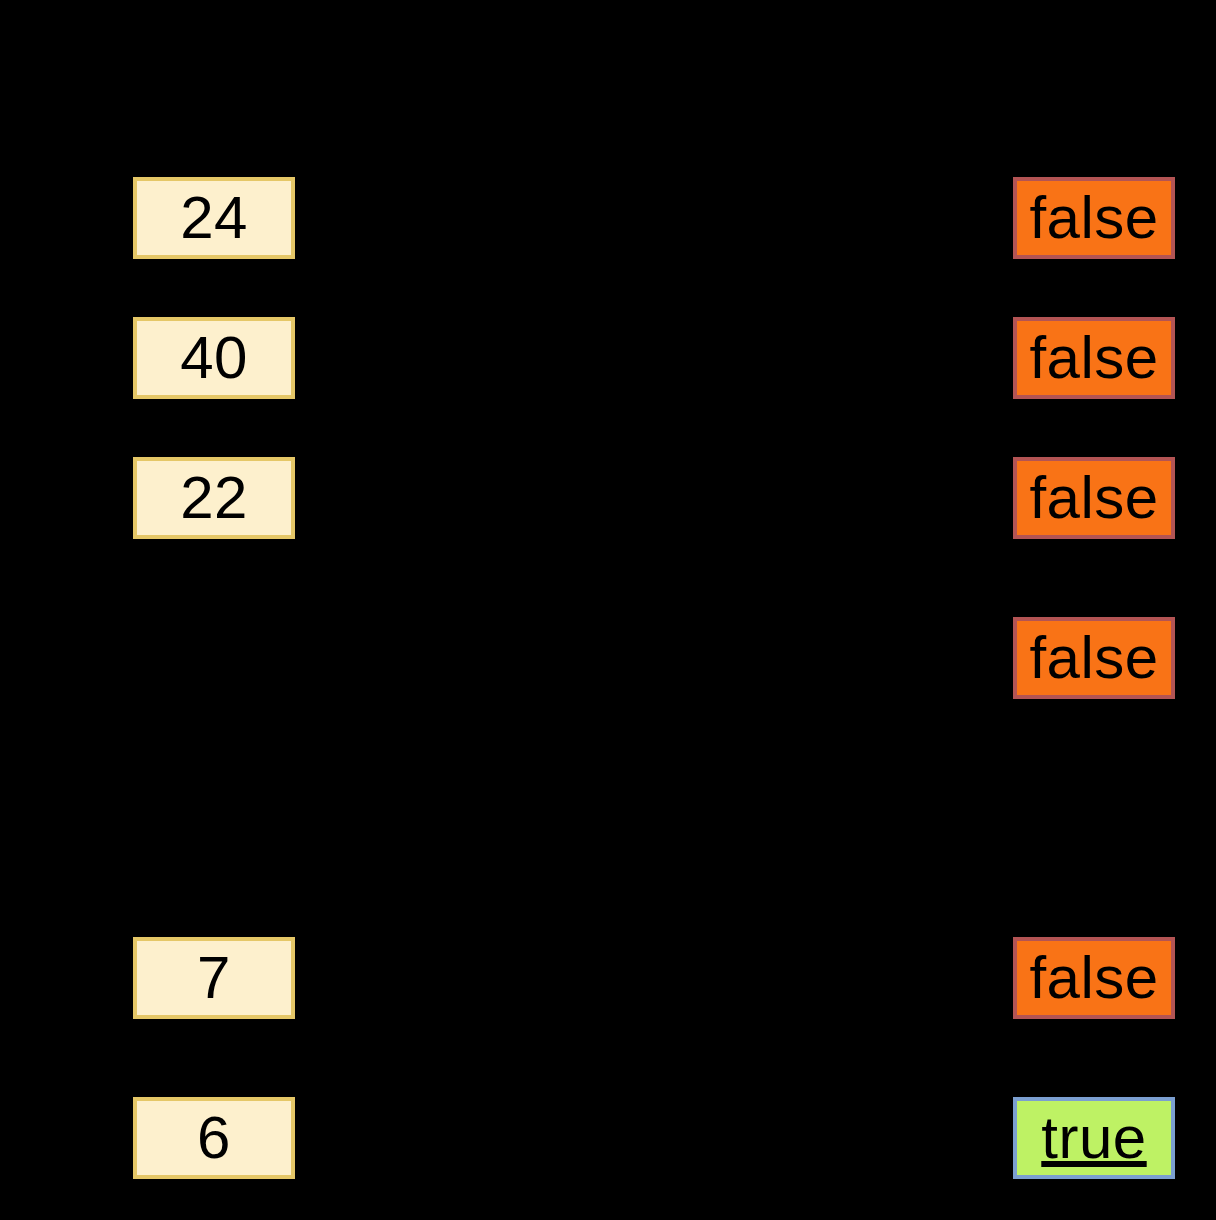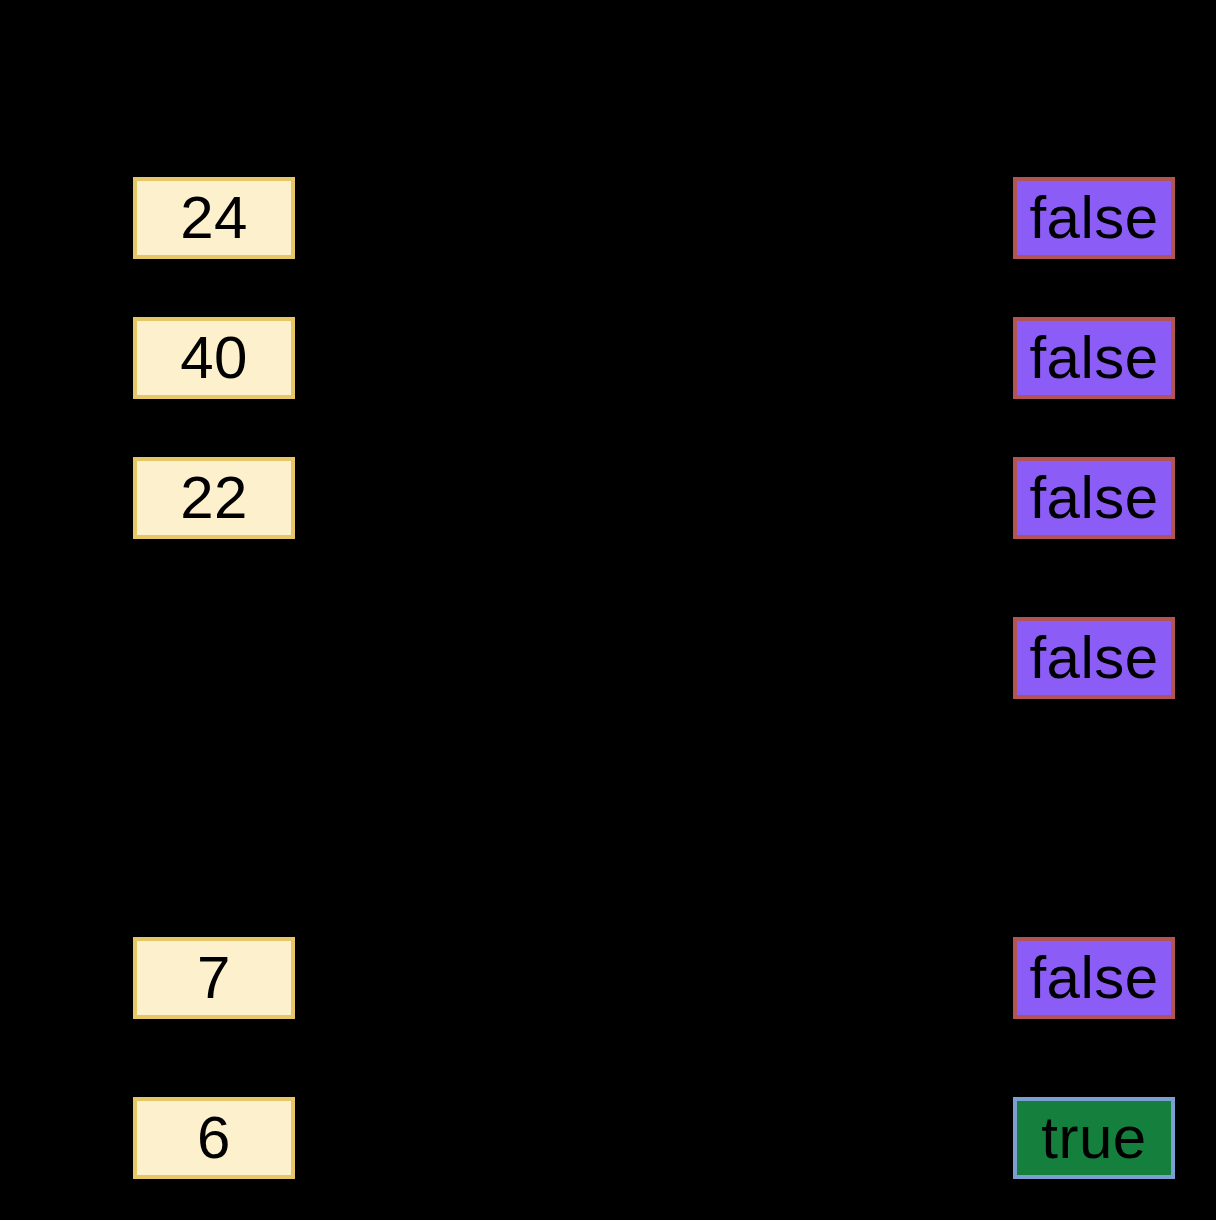--- a/index.html
+++ b/index.html
@@ -32,27 +32,28 @@
     border-width: 4px;
     width: 162px;
     height: 82px;
     user-select: none;
   }
   .node-value {
     background: #fdf0cd;
     border-color: #e5c767;
   }
   .node-false {
-    background: #8b5cf6;
+    background: #f97316;
     border-color: #b35454;
     text-align: center;
   }
   .node-true {
-    background: #15803d;
+    background: #bef264;
     border-color: #7b9fd0;
+    text-decoration: underline;
   }
   .col-left  { left: 133px; }
   .col-right { left: 1013px; }
   .row-0 { top: 177px; }
   .row-1 { top: 317px; }
   .row-2 { top: 457px; }
   .row-3 { top: 617px; }
   .row-4 { top: 937px; }
   .row-5 { top: 1097px; }
   .gap-region {

